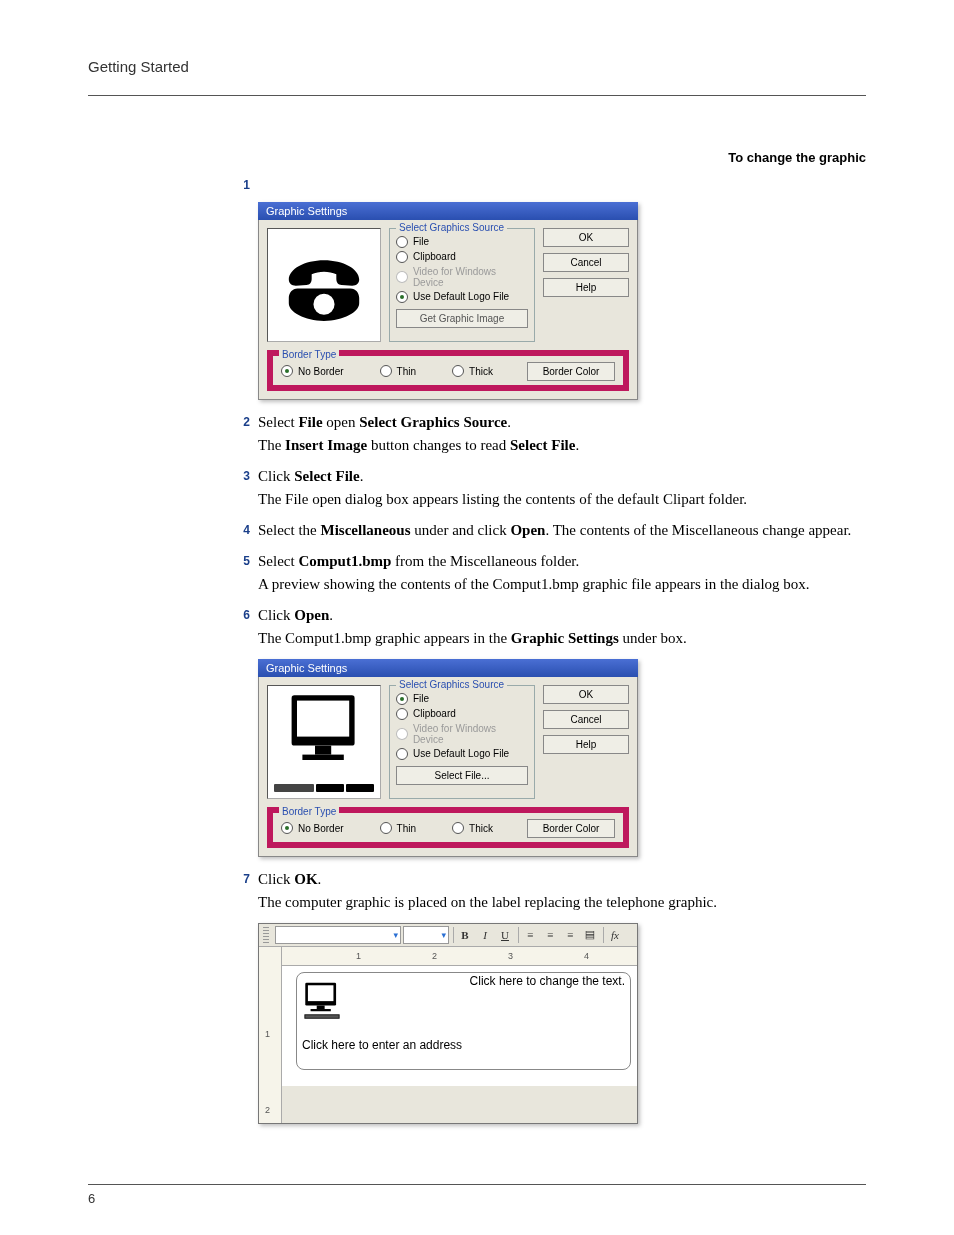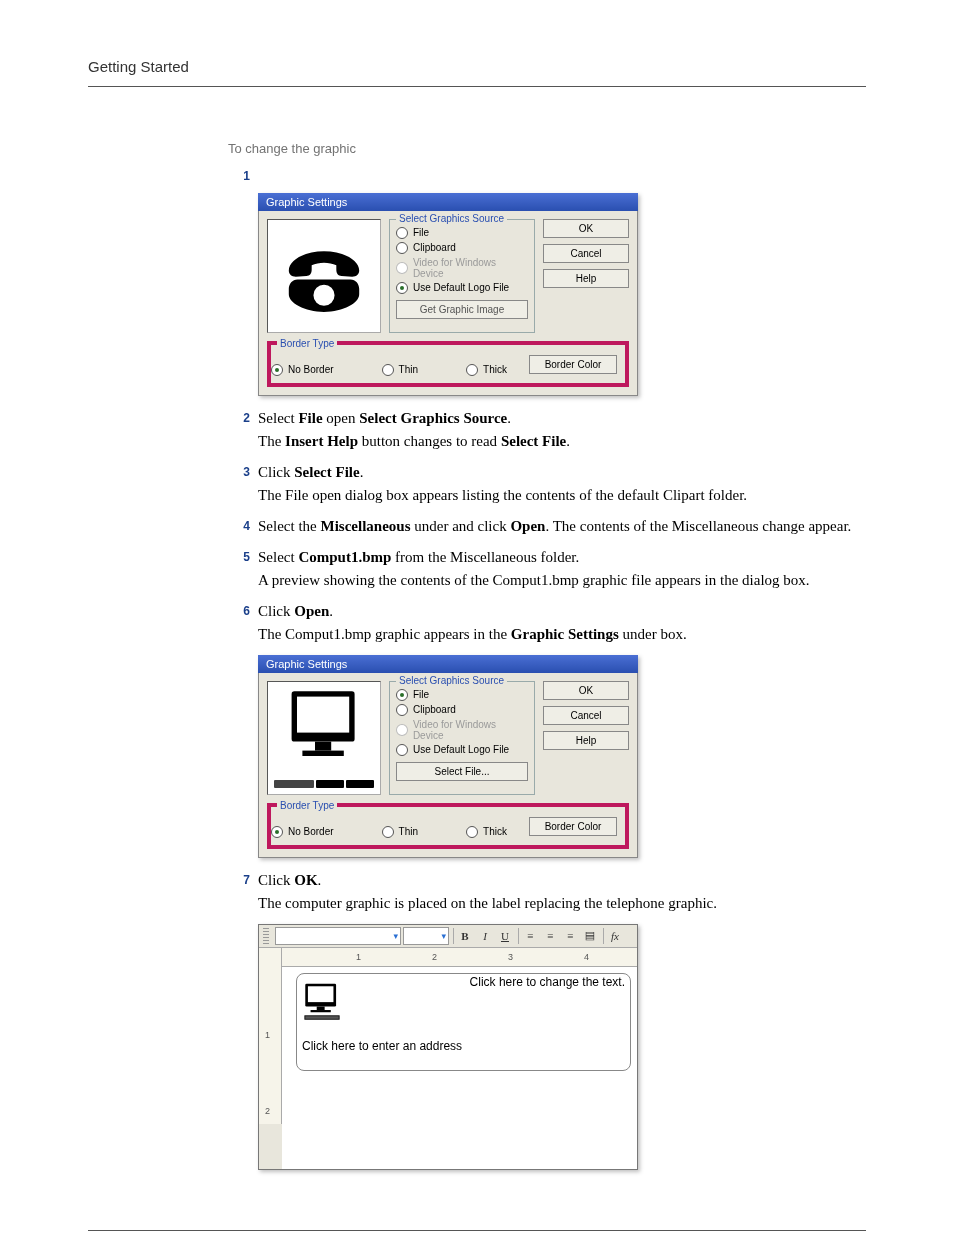--- a/index.html
+++ b/index.html
@@ -11,33 +11,34 @@
     width: 954px;
   }
   .page {
     padding: 58px 88px 40px 88px;
     box-sizing: border-box;
   }
   .running-head {
     font-family: Verdana, Arial, sans-serif;
     font-size: 15px;
     color: #333;
-    padding-bottom: 11px;
+    padding-bottom: 20px;
     border-bottom: 1px solid #555;
     margin-bottom: 54px;
   }
   .content {
     margin-left: 140px;
   }
   .subhead {
     font-family: Verdana, Arial, sans-serif;
     font-size: 13px;
-    font-weight: normal;
-    color: #737373;
+    font-weight: bold;
+    color: #000000;
     margin-bottom: 10px;
+    text-align: right;
   }
   .step {
     display: flex;
     margin-bottom: 8px;
     font-size: 15px;
     line-height: 1.4;
   }
   .step-num {
     width: 22px;
     flex: 0 0 22px;
@@ -142,28 +143,28 @@
   .btn-col { width: 86px; display:flex; flex-direction:column; gap:6px; }
   .win-btn {
     border: 1px solid #888;
     background: #efeee6;
     text-align: center;
     padding: 3px 0;
     font-size: 10px;
   }
   .border-type {
     margin-top: 8px;
-    border: 4px solid #be185d;
-    padding: 6px 8px 4px 0;
+    border: 6px solid #be185d;
+    padding: 6px 8px 4px 8px;
     position: relative;
     display: flex;
     align-items: center;
     justify-content: space-between;
   }
-  .border-type .opts { display:flex; gap:48px; flex:1;margin-top:10px; }
+  .border-type .opts { display:flex; gap:36px; flex:1; }
   .border-color-btn {
     width: 86px;
     border: 1px solid #888;
     background: #efeee6;
     text-align: center;
     padding: 3px 0;
     font-size: 10px;
     margin-left: 8px;
   }
 
@@ -220,21 +221,21 @@
   .canvas-wrap { flex:1; }
   .hruler {
     height: 18px;
     background: #f6f4ea;
     border-bottom: 1px solid #aaa;
     position: relative;
     font-size: 9px; color:#555;
   }
   .hruler .lbl { position:absolute; top:4px; }
   .canvas {
-    height: 202px;
+    height: 120px;
     background: #fff;
     position: relative;
   }
   .label-shape {
     position:absolute;
     left: 14px; top: 6px;
     right: 6px; height: 96px;
     border: 1px solid #888;
     border-radius: 8px;
     background: #fff;
@@ -335,21 +336,21 @@
           </div>
           <div class="border-color-btn">Border Color</div>
         </div>
       </div>
     </div>
 
     <div class="step">
       <div class="step-num">2</div>
       <div class="step-body">
         <div class="line"><span>Select </span><span class="bold">File</span><span> open </span><span class="bold">Select Graphics Source</span><span>.</span></div>
-        <div class="line"><span>The </span><span class="bold">Insert Help</span><span> button changes to read </span><span class="bold">Select File</span><span>.</span></div>
+        <div class="line"><span>The </span><span class="bold">Insert Image</span><span> button changes to read </span><span class="bold">Select File</span><span>.</span></div>
       </div>
     </div>
 
     <div class="step">
       <div class="step-num">3</div>
       <div class="step-body">
         <div class="line"><span>Click </span><span class="bold">Select File</span><span>.</span></div>
         <div class="line">The File open dialog box appears listing the contents of the default Clipart folder.</div>
       </div>
     </div>

